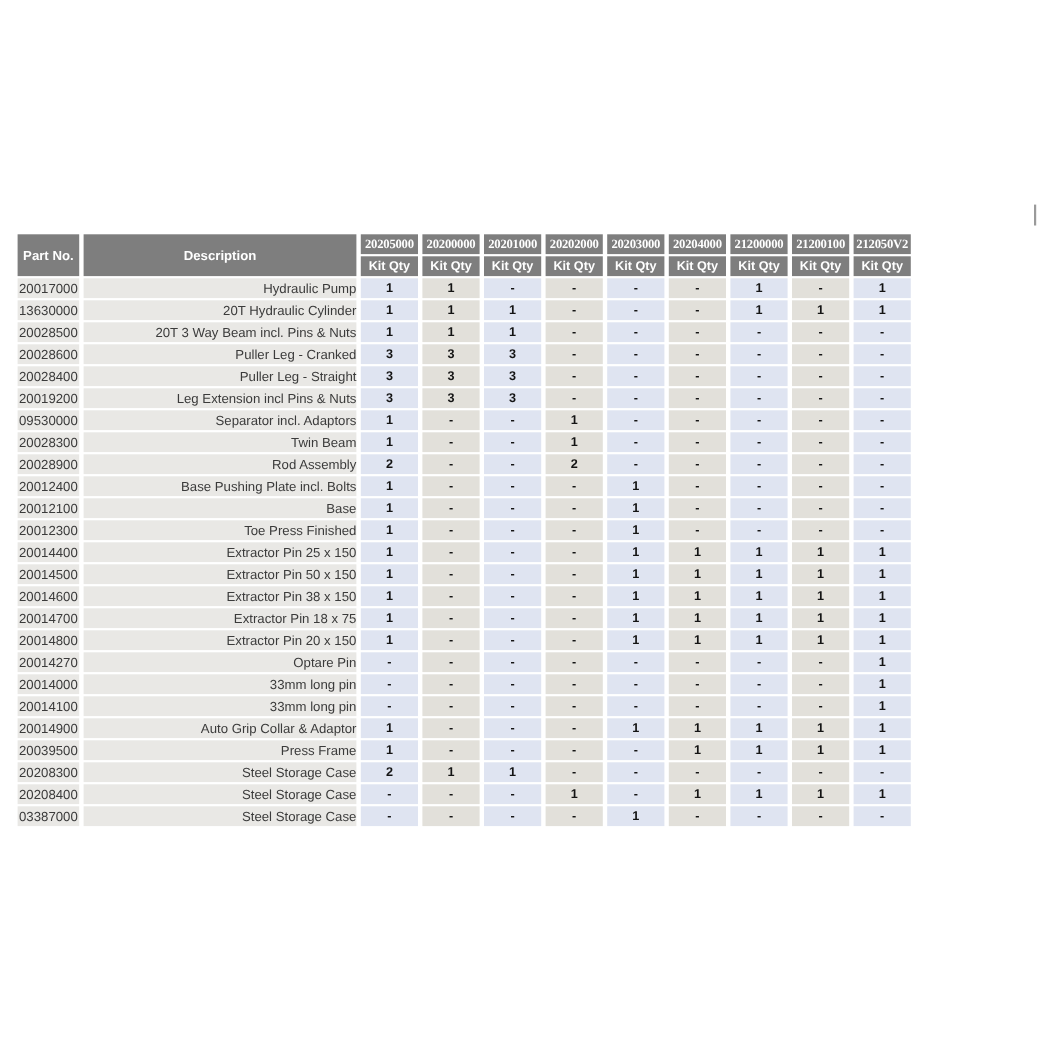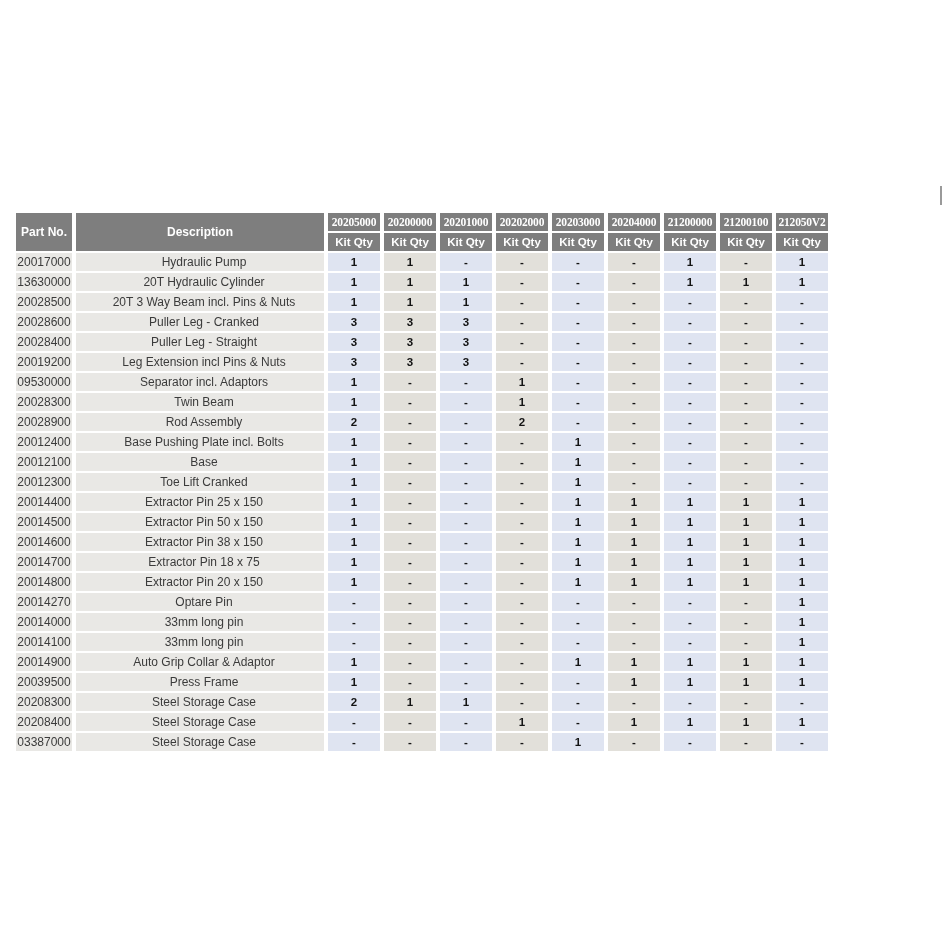--- a/index.html
+++ b/index.html
@@ -43,21 +43,21 @@
   .c-part {
     background: var(--label-bg, #e9e8e5);
     color: var(--text-dark, #3b3b3b);
     text-align: center;
     font-size: 12px;
     height: 18px;
   }
   .c-desc {
     background: var(--label-bg, #e9e8e5);
     color: var(--text-dark, #3b3b3b);
-    text-align: center;
+    text-align: right;
     padding-left: 8px;
     font-size: 12px;
     height: 18px;
   }
   .c-qty {
     font-weight: bold;
     font-size: 11.5px;
     color: var(--qty-text, #141414);
     text-align: center;
     height: 18px;
@@ -243,21 +243,21 @@
           <td class="c-qty col-blue">-</td>
           <td class="c-qty col-tan">-</td>
           <td class="c-qty col-blue">1</td>
           <td class="c-qty col-tan">-</td>
           <td class="c-qty col-blue">-</td>
           <td class="c-qty col-tan">-</td>
           <td class="c-qty col-blue">-</td>
         </tr>
         <tr>
           <td class="c-part">20012300</td>
-          <td class="c-desc">Toe Lift Cranked</td>
+          <td class="c-desc">Toe Press Finished</td>
           <td class="c-qty col-blue">1</td>
           <td class="c-qty col-tan">-</td>
           <td class="c-qty col-blue">-</td>
           <td class="c-qty col-tan">-</td>
           <td class="c-qty col-blue">1</td>
           <td class="c-qty col-tan">-</td>
           <td class="c-qty col-blue">-</td>
           <td class="c-qty col-tan">-</td>
           <td class="c-qty col-blue">-</td>
         </tr>

